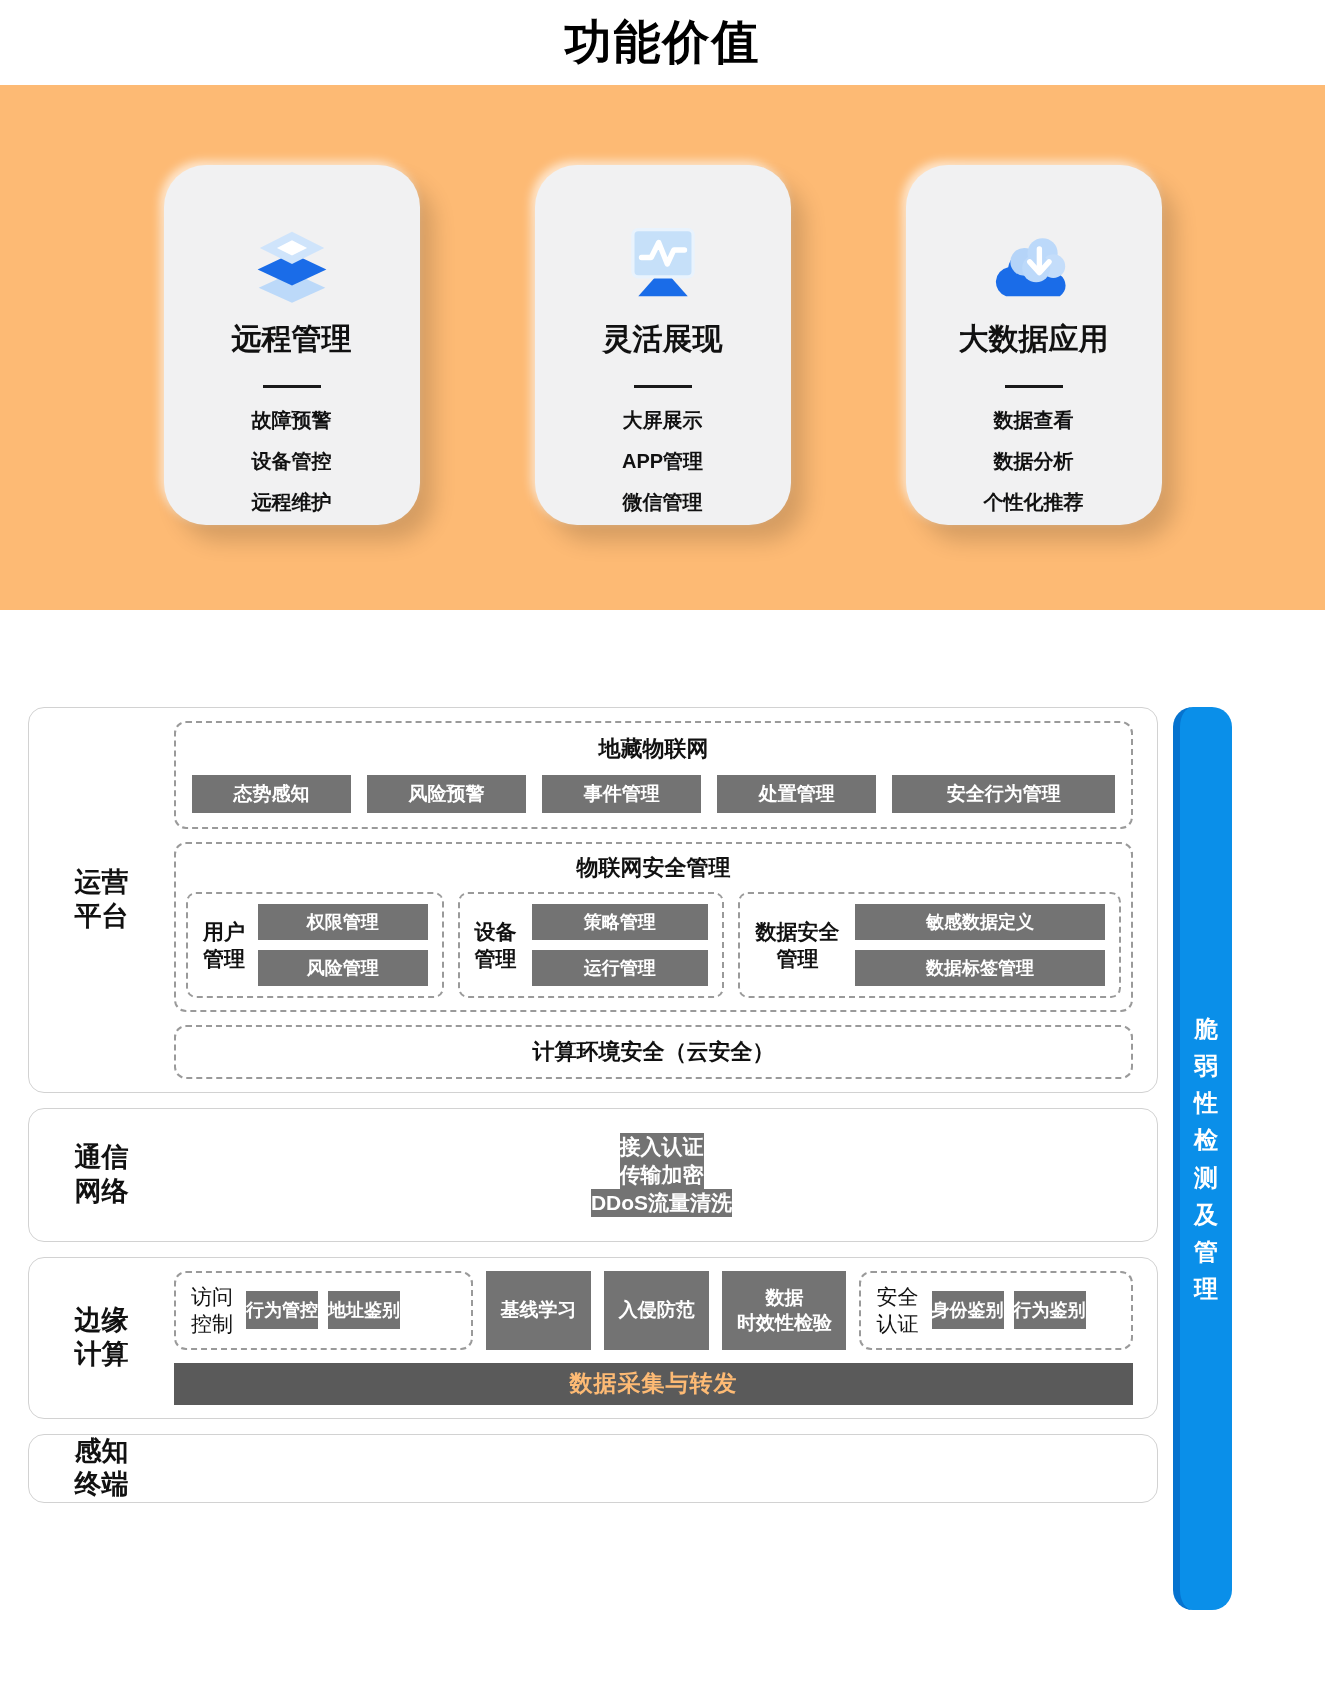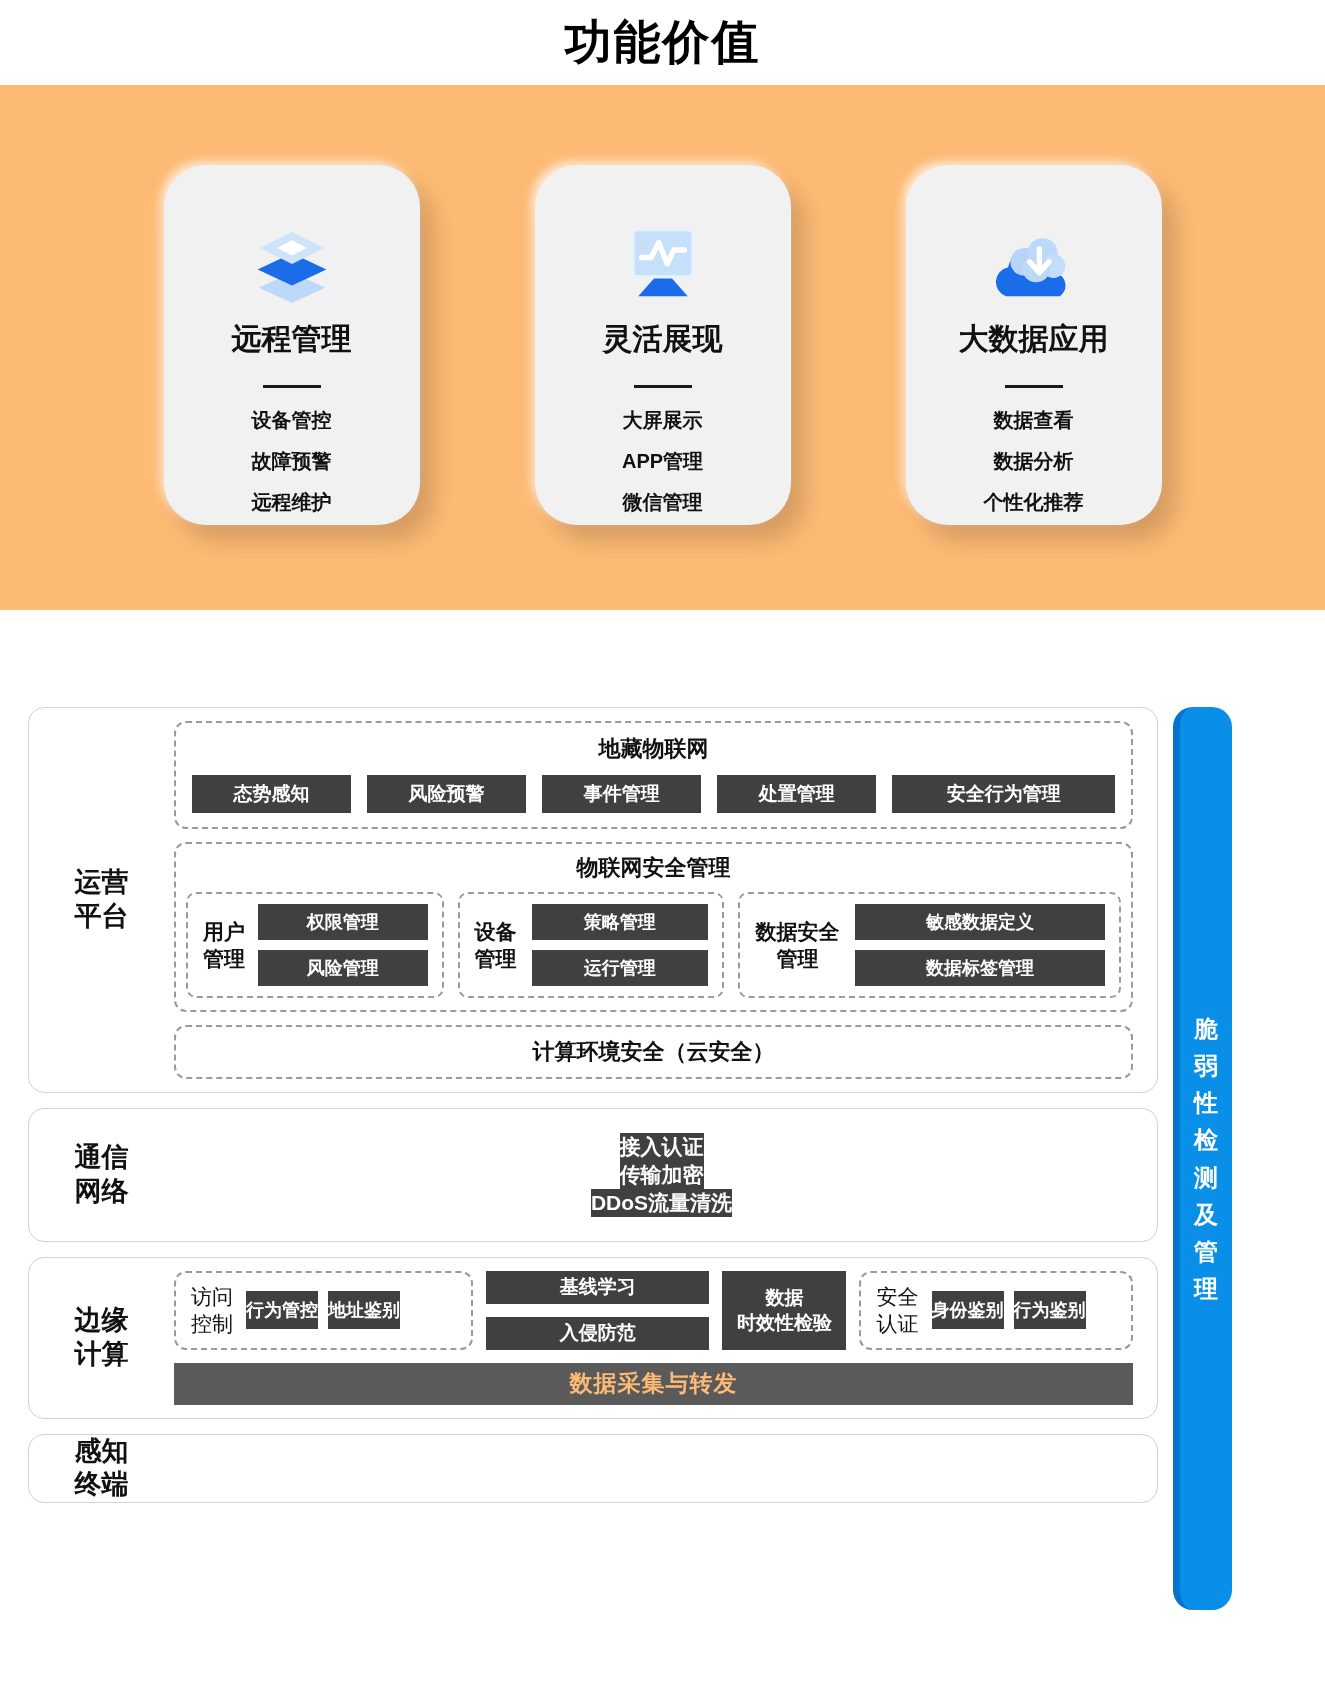--- a/index.html
+++ b/index.html
@@ -27,21 +27,21 @@
   .layer{background:#fff;border:1.5px solid #d2d2d2;border-radius:16px;
     display:flex;margin-bottom:15px;}
   .layer-label{width:145px;display:flex;align-items:center;justify-content:center;
     font-size:27px;font-weight:800;line-height:1.25;}
   .layer-label span{display:inline-block;width:2.12em;word-break:break-all;text-align:center;}
   .layer-content{flex:1;padding:13px 24px 13px 0;}
 
   .dashed{border:2px dashed #9a9a9a;border-radius:12px;}
   .dash-title{text-align:center;font-size:22px;font-weight:800;line-height:32px;}
 
-  .chip{background:#404040;color:#fff;font-weight:700;font-size:19px;
+  .chip{background:#737373;color:#fff;font-weight:700;font-size:19px;
     display:flex;align-items:center;justify-content:center;text-align:right;}
 
   
   .iot-box{padding:10px 16px 14px;}
   .iot-chips{display:flex;gap:16px;margin-top:10px;}
   .iot-chips .chip{flex:1;height:38px;}
   .iot-chips .chip.wide{flex:1.4;}
   .sec-box{margin-top:13px;padding:8px 10px 12px;}
   .sec-groups{display:flex;gap:14px;margin-top:8px;}
   .group{border:2px dashed #9a9a9a;border-radius:10px;display:flex;align-items:center;
@@ -60,21 +60,21 @@
   .net-content .chip{flex:1;height:52px;font-size:21px;}
 
   
   .edge-row{display:flex;gap:13px;}
   .access-box,.auth-box{display:flex;align-items:center;gap:12px;padding:10px 14px;}
   .access-box{flex:295;}.auth-box{flex:267;}
   .side-label{font-size:21px;font-weight:400;line-height:1.3;}
   .side-label span{display:inline-block;width:2.1em;word-break:break-all;text-align:center;}
   .v-chips{flex:1;display:flex;flex-direction:row;gap:10px;}
   .v-chips .chip{height:38px;font-size:18px;}
-  .mid-col{flex:247;display:flex;flex-direction:column;gap:13px;}
+  .mid-col{flex:247;display:flex;flex-direction:row;gap:13px;}
   .mid-col .chip{flex:1;font-size:19px;}
   .tall-chip{flex:137;flex-direction:column;line-height:1.35;font-size:19px;}
   .dark-bar{height:42px;background:#5a5a5a;color:#fdba74;font-weight:800;font-size:23px;
     display:flex;align-items:center;justify-content:center;margin-top:13px;letter-spacing:1px;}
 
   
   .per-grid{display:grid;grid-template-columns:300fr 297fr 350fr;
     grid-template-rows:48px 48px;gap:13px;}
   .per-grid .chip{font-size:19px;}
   .id-box{grid-column:3;grid-row:1/3;display:flex;align-items:center;gap:12px;padding:8px 12px;}
@@ -98,22 +98,22 @@
     <div class="card-icon">
       <svg width="86" height="86" viewBox="0 0 80 80">
         <polygon points="40,48 71,62 40,76 9,62" fill="#bcd9f9"></polygon>
         <polygon points="40,30 72,45 40,60 8,45" fill="#1a6ce8"></polygon>
         <polygon points="40,10 70,25 40,40 10,25" fill="#cfe4fb"></polygon>
         <polygon points="40,18 54,25 40,32 26,25" fill="#ffffff"></polygon>
       </svg>
     </div>
     <h2 class="card-title">远程管理</h2>
     <div class="card-divider"></div>
+    <div class="card-item">故障预警</div>
     <div class="card-item">设备管控</div>
-    <div class="card-item">故障预警</div>
     <div class="card-item">远程维护</div>
   </article>
 
   <article class="card">
     <div class="card-icon">
       <svg width="86" height="86" viewBox="0 0 80 80">
         <polygon points="40,44 63,70 17,70" fill="#1a6ce8"></polygon>
         <rect x="12" y="8" width="56" height="44" rx="5" fill="#c6e0f9" stroke="#e9f3fd" stroke-width="3"></rect>
         <polyline points="20,34 29,34 36,20 44,40 50,27 60,27" fill="none" stroke="#ffffff" stroke-width="5" stroke-linecap="round" stroke-linejoin="round"></polyline>
       </svg>

